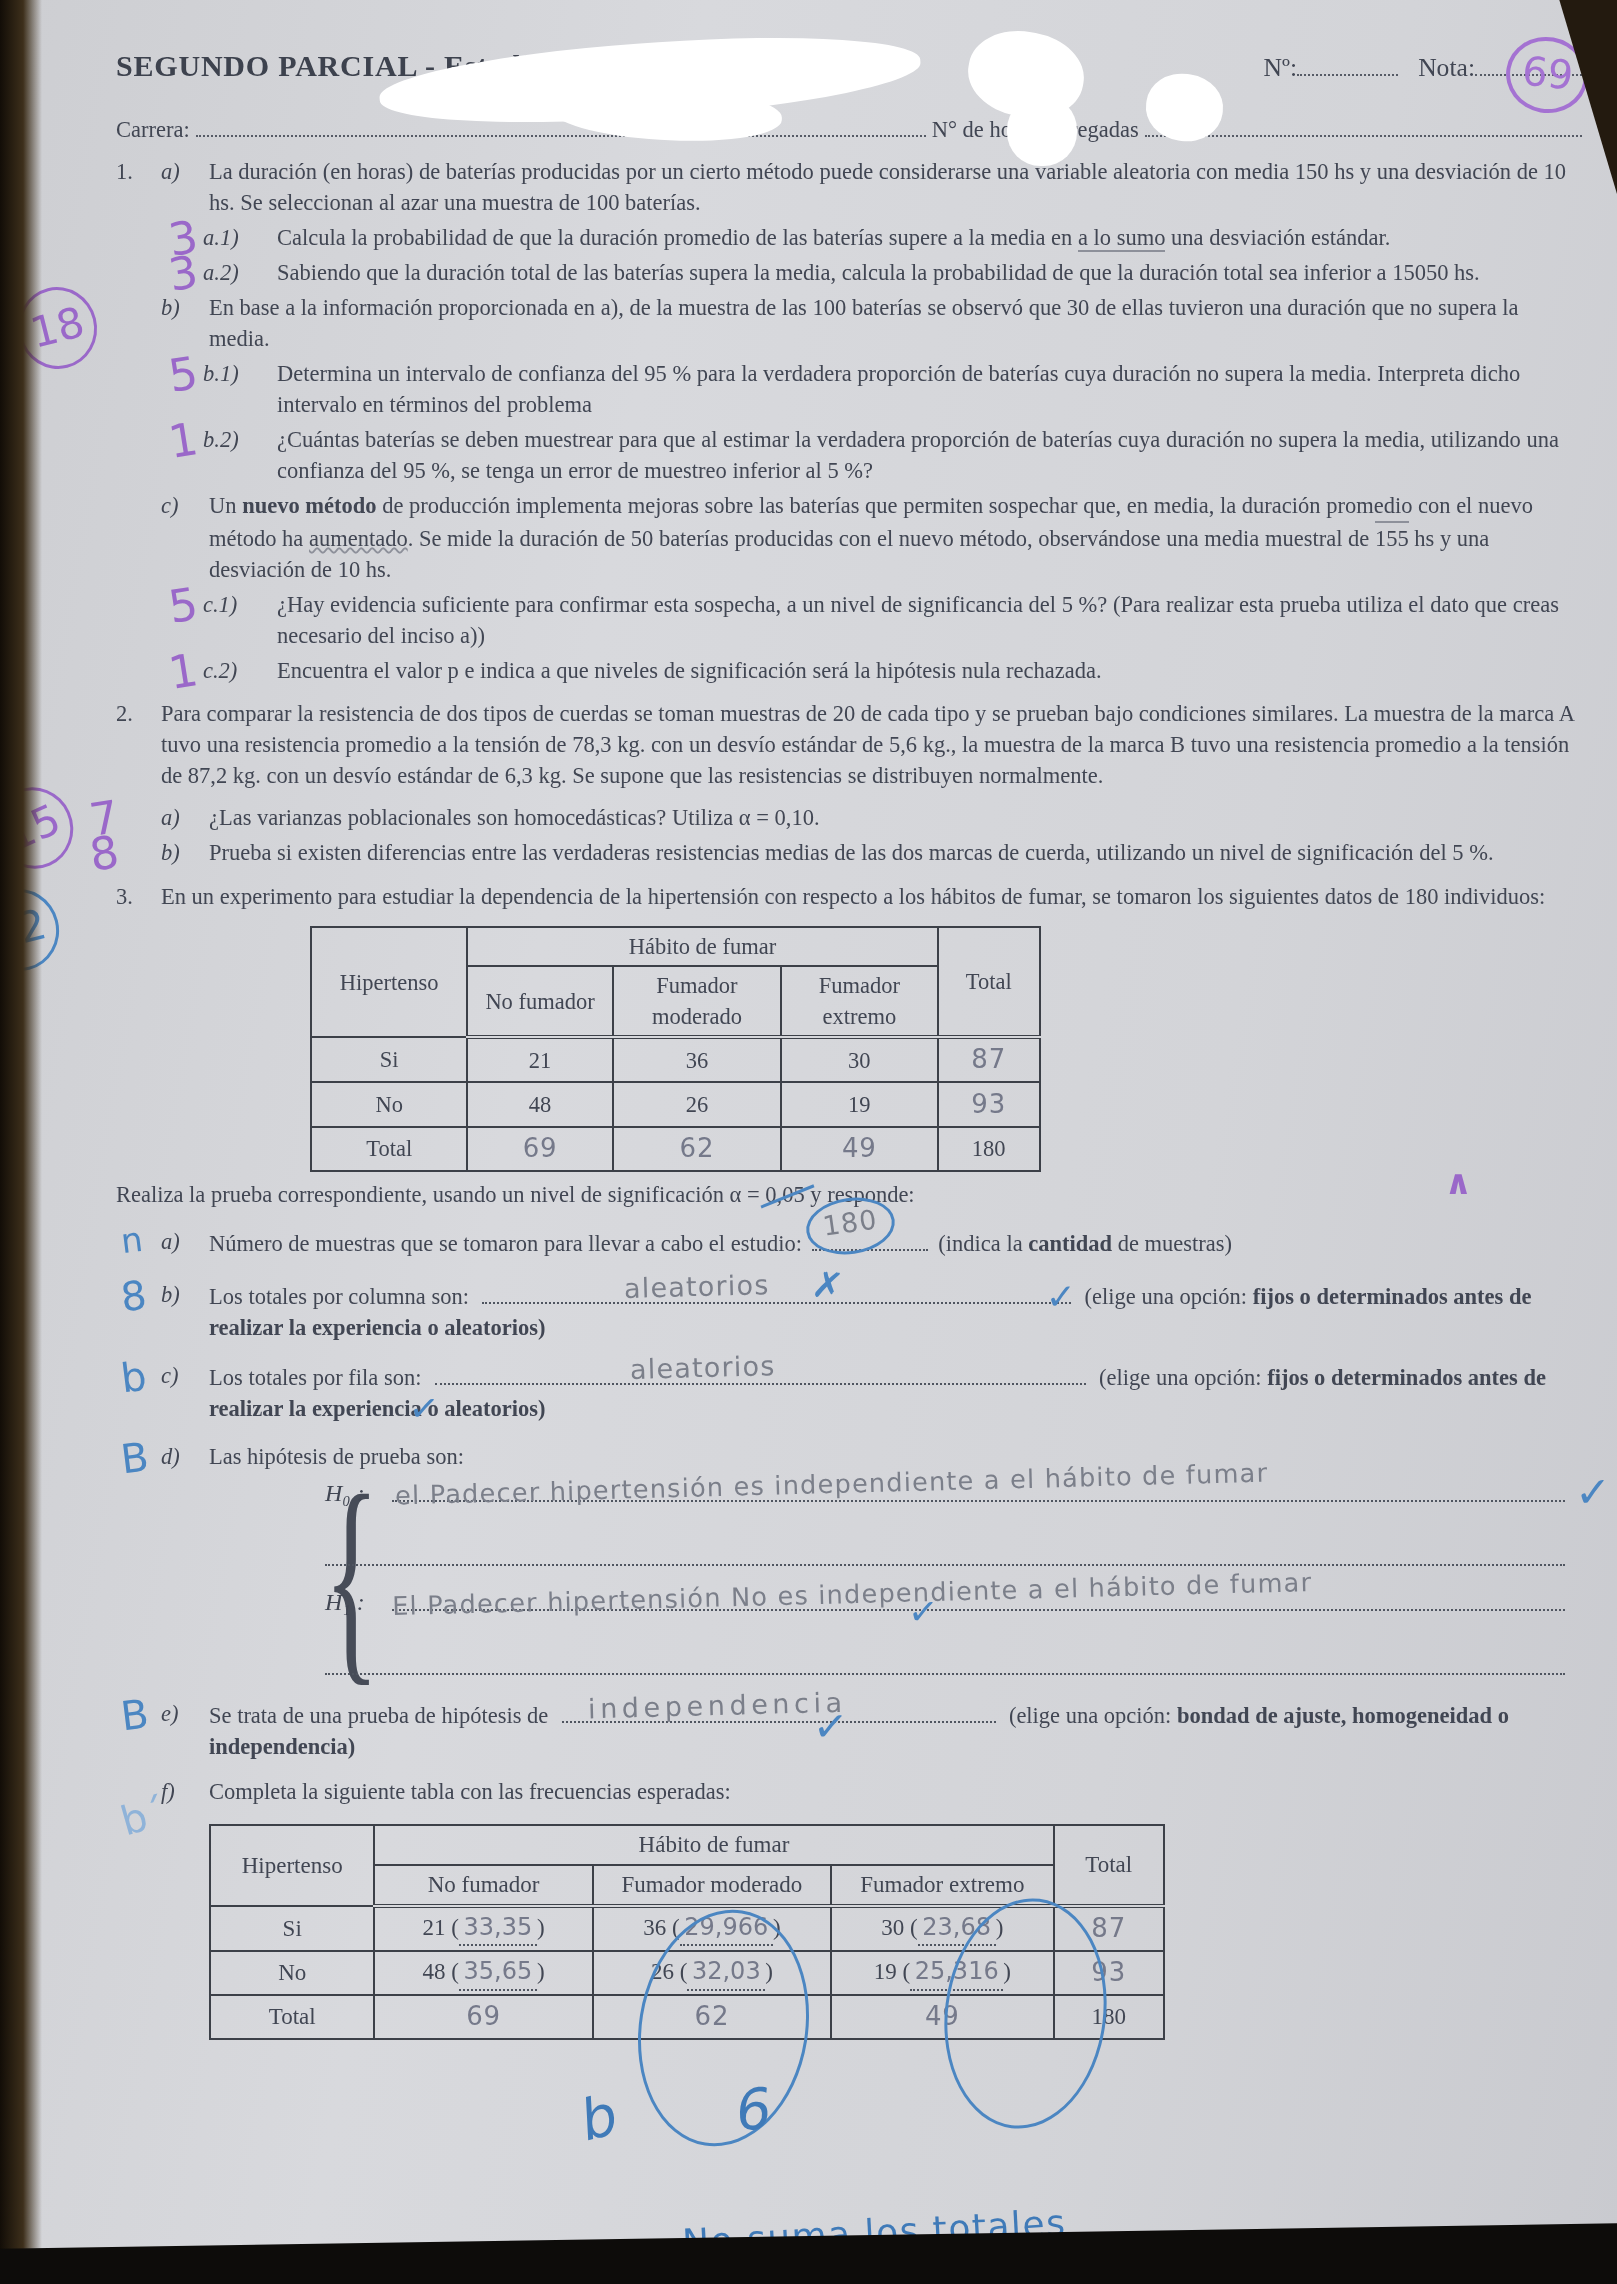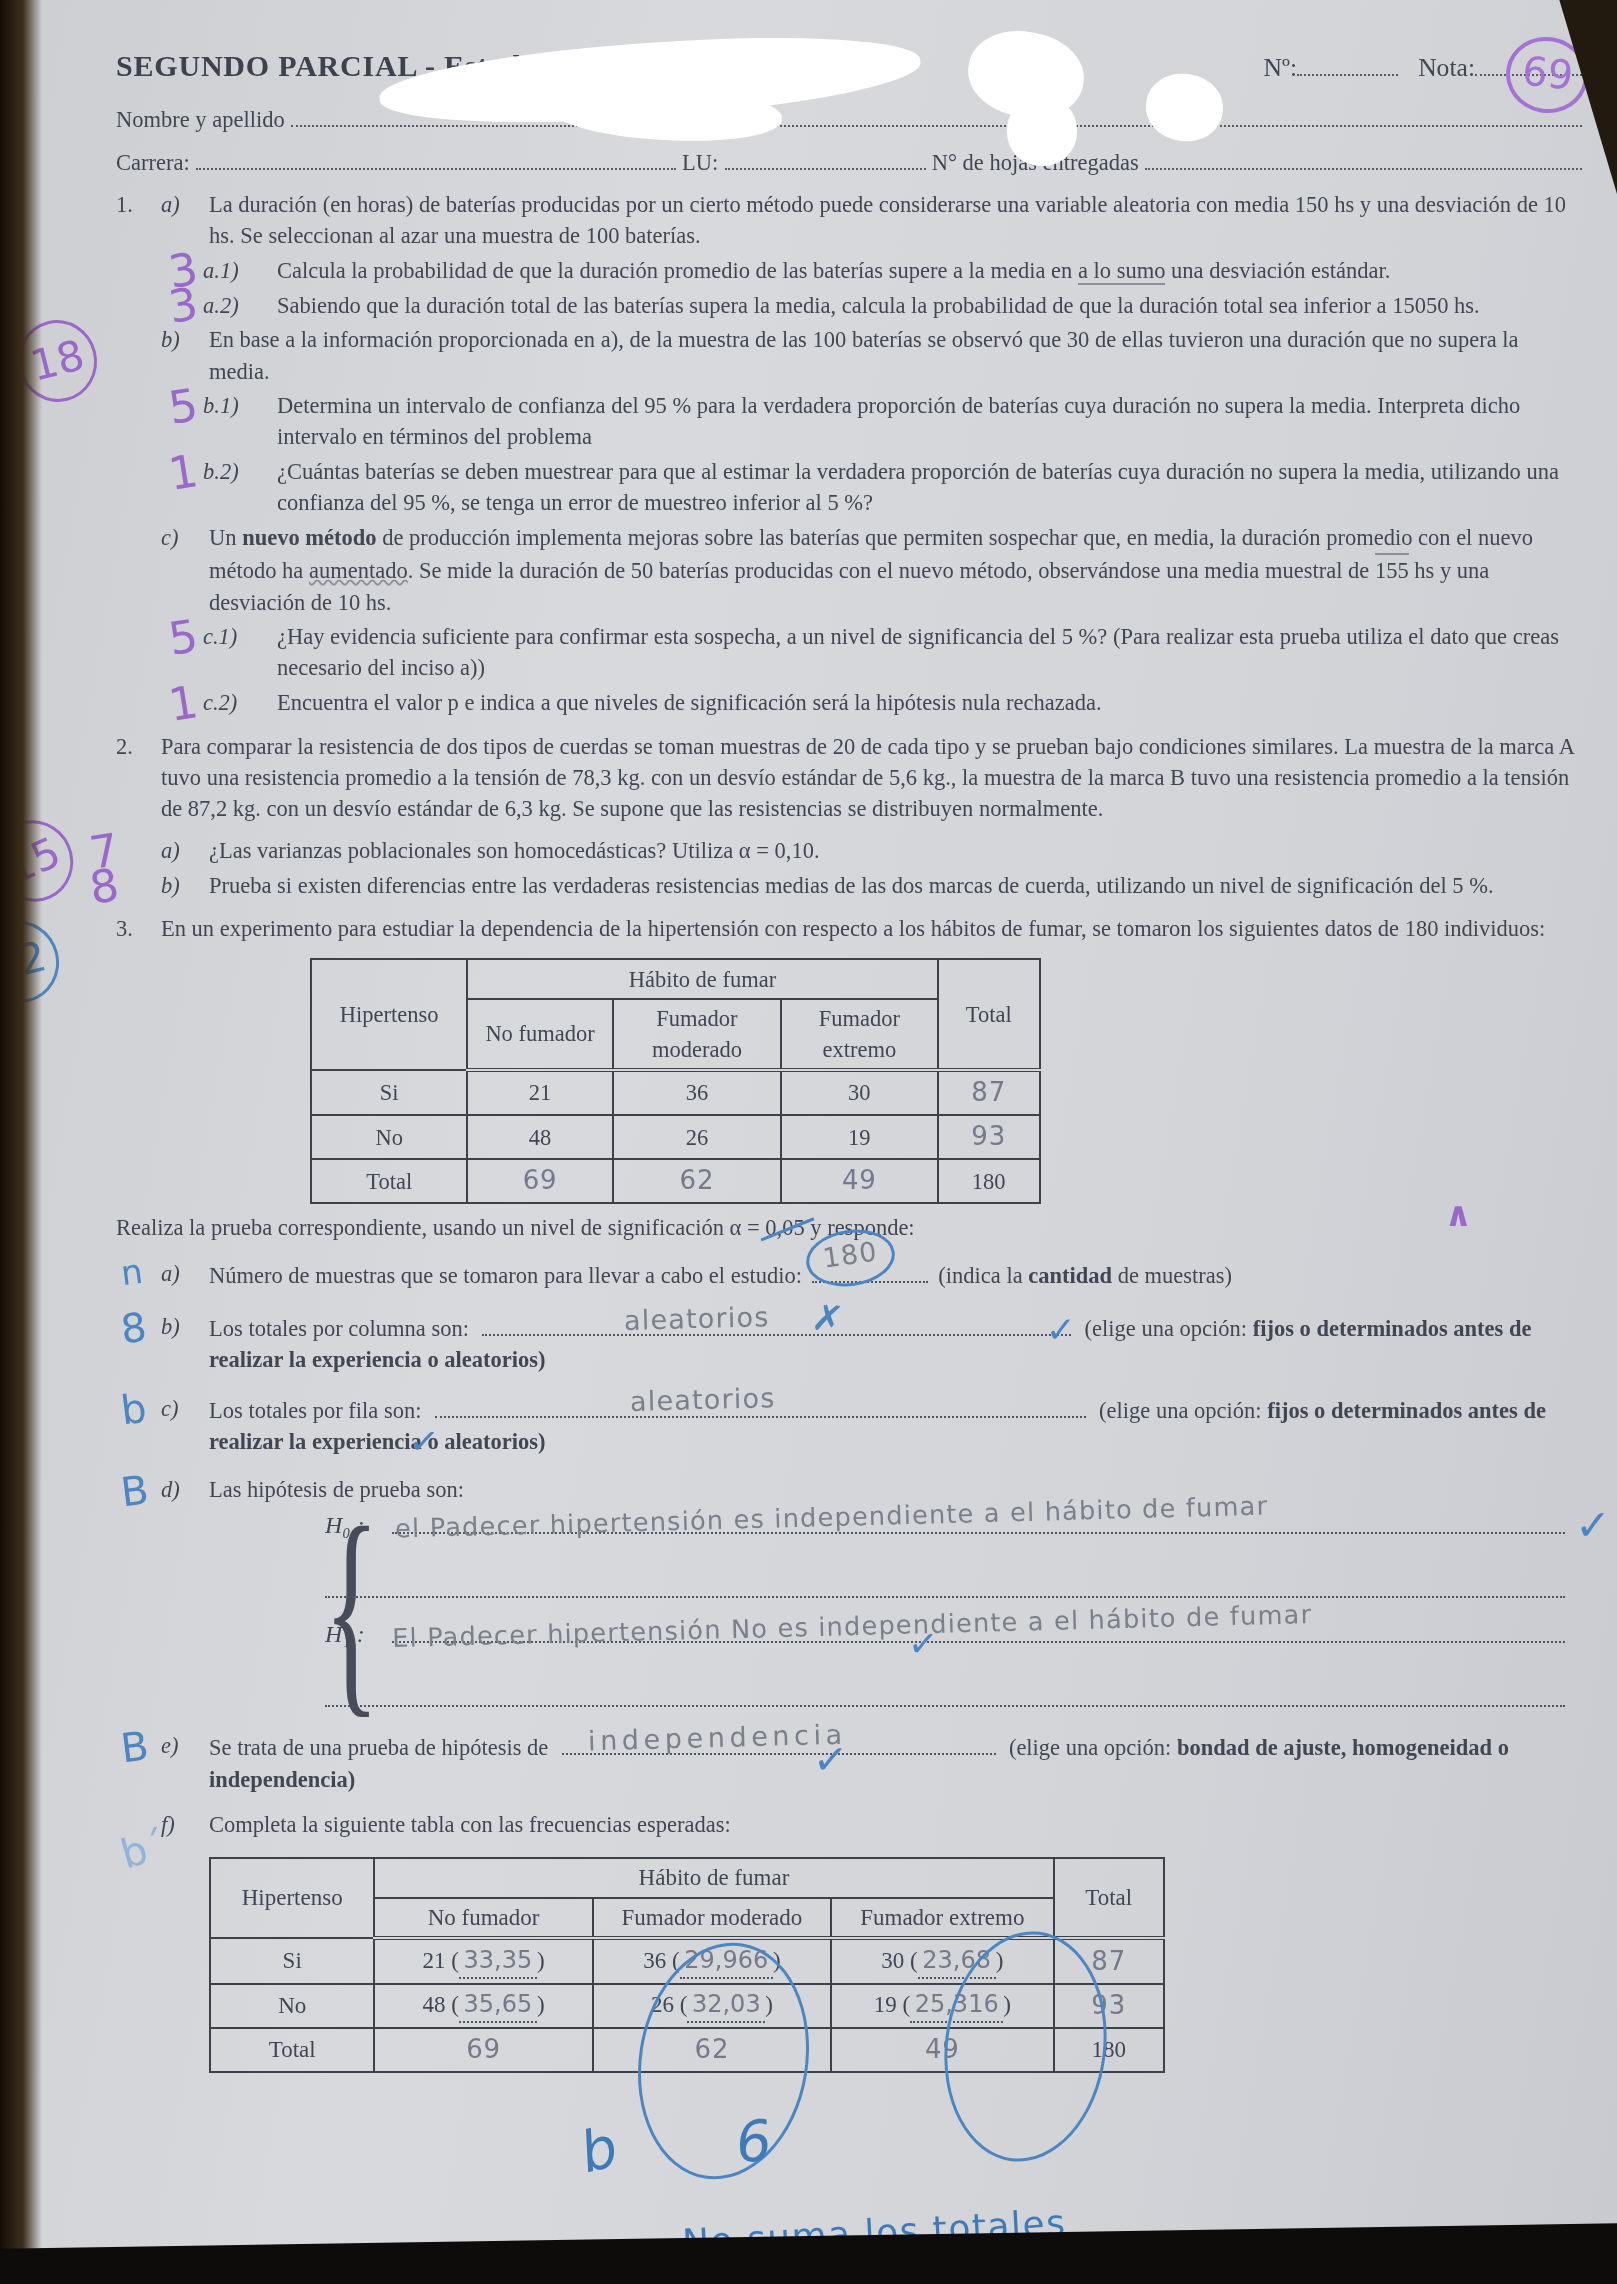--- a/index.html
+++ b/index.html
@@ -83,24 +83,20 @@
       <div class="hrow">
         <span class="title">SEGUNDO PARCIAL - Estadística A. 4/06/2024</span>
         <span class="hright">
           <span>Nº:</span>
           <span class="dots" style="width:101px"></span>
           <span style="margin-left:20px">Nota:</span>
           <span class="dots" style="width:147px"></span>
           <span class="nota-c"><span class="nota-v">69</span></span>
         </span>
       </div>
-      <div class="hrow small" style="margin-top:1.5px">
-        <span>Nombre y apellido</span>
-        <span class="dots" style="flex:1;margin:0 6.2px"></span>
-      </div>
       <div class="hrow small" style="margin-top:12px">
         <span>Carrera:</span>
         <span class="dots" style="width:480px;margin:0 6.2px"></span>
         <span>LU:</span>
         <span class="dots" style="width:201px;margin:0 6.2px"></span>
         <span>N° de hojas entregadas</span>
         <span class="dots" style="flex:1;margin:0 6.2px"></span>
       </div>
 
       <div class="blob" style="left:263px;top:17px;width:542px;height:74px;transform:rotate(-4deg)"></div>

